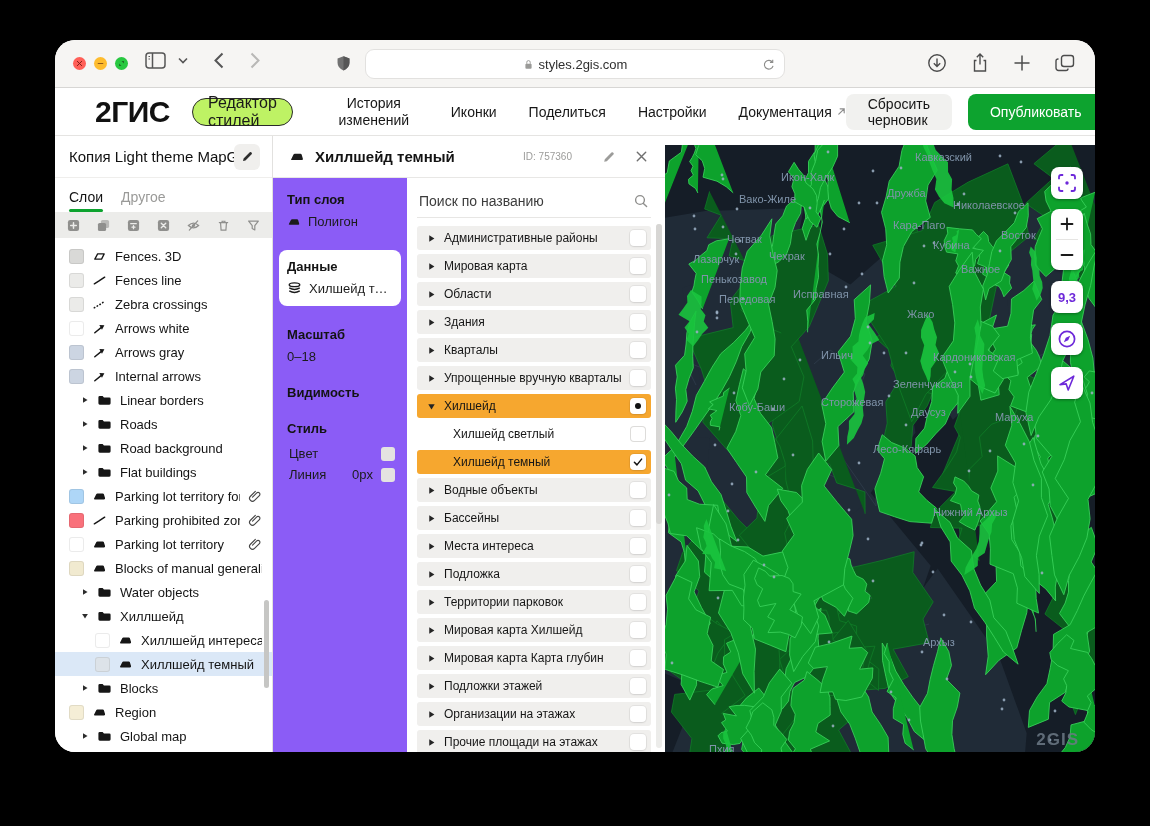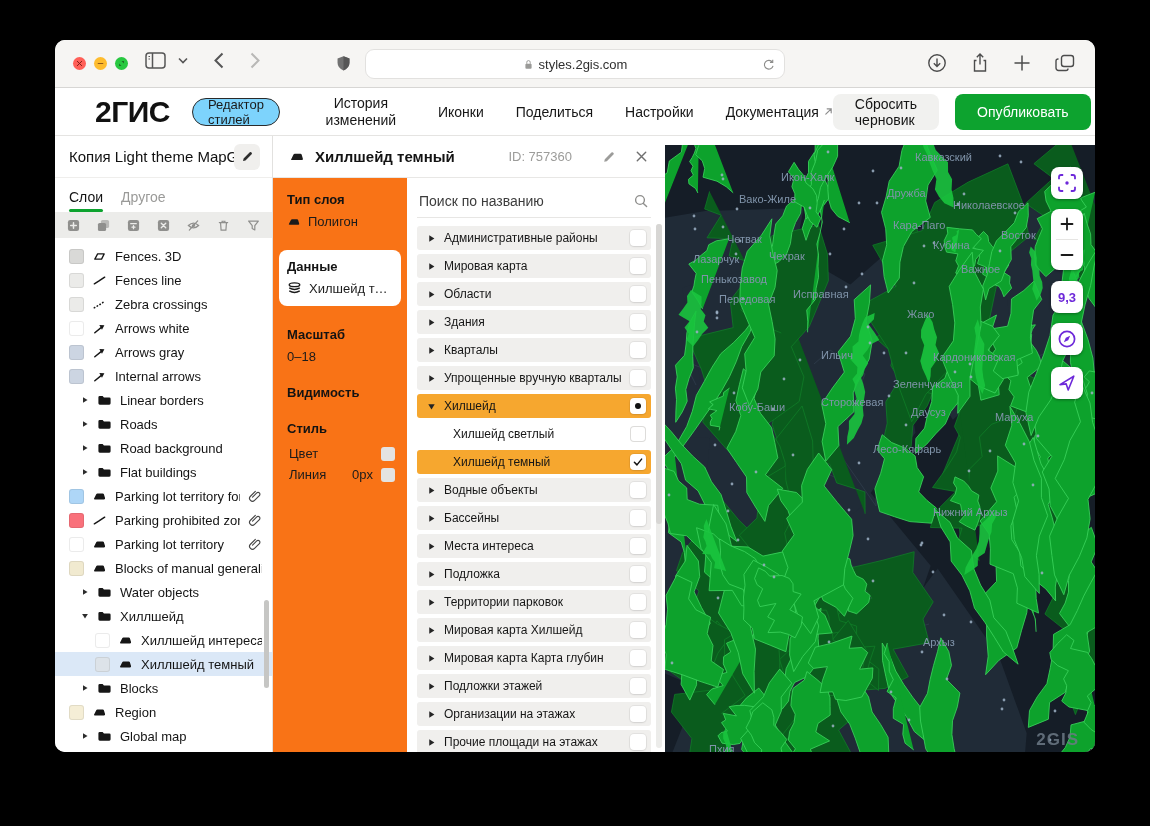--- a/index.html
+++ b/index.html
@@ -1,40 +1,40 @@
 <!DOCTYPE html>
 <html style="--accent: #0da32f; --orange: #f6a72f;"><head>
 <meta charset="utf-8">
 <style>
   * { margin:0; padding:0; box-sizing:border-box; }
   html,body { background:#000; }
   body { font-family:"Liberation Sans", sans-serif; -webkit-font-smoothing:antialiased; }
   .stage { position:relative; width:1150px; height:826px; background:#000; overflow:hidden; }
-  .window { position:absolute; left:55px; top:40px; width:1040px; height:712px; border-radius:10px; overflow:hidden; background:#fff; display:flex; flex-direction:column; }
+  .window { position:absolute; left:55px; top:40px; width:1040px; height:712px; border-radius:20px; overflow:hidden; background:#fff; display:flex; flex-direction:column; }
 
   
   .browser { position:relative; height:48px; background:#f6f5f3; border-bottom:1px solid #d7d6d4; flex:none; }
   .traffic { position:absolute; left:18px; top:17px; display:flex; gap:8px; }
   .tl { width:13px; height:13px; border-radius:50%; display:flex; align-items:center; justify-content:center; }
   .tl svg { width:7px; height:7px; }
   .bnav { position:absolute; left:90px; top:12px; display:flex; align-items:center; gap:12px; color:#565656; }
   .bnav .ibtn svg, .bicons .ibtn svg { display:block; }
   .ibtn { display:inline-flex; align-items:center; justify-content:center; cursor:default; }
   .fwd { color:#b9b8b6; }
   .backfwd { display:flex; gap:26px; margin-left:14px; }
   .shield { position:absolute; left:280px; top:14px; color:#6e6e6e; }
   .urlbar { position:absolute; left:50%; top:9px; transform:translateX(-50%); width:420px; height:30px; background:#fff; border:1px solid #e2e1df; border-radius:9px; display:flex; align-items:center; justify-content:center; font-size:13px; color:#2f2f2f; }
   .urlbar .lock { color:#9a9a98; margin-right:5px; display:inline-flex; }
   .urlbar .reload { position:absolute; right:9px; color:#8d8d8b; display:inline-flex; }
   .bicons { position:absolute; right:20px; top:13px; display:flex; gap:24px; color:#4c4c4c; }
 
   
   .apphead { height:48px; border-bottom:1px solid #e5e4e2; display:flex; align-items:center; padding:0 18px 0 40px; flex:none; background:#fff; }
   .logo { font-size:30px; font-weight:700; letter-spacing:-0.5px; color:#111; }
-  .modebtn { margin-left:22px; height:28px; border:1.5px solid #2a2a2a; border-radius:15px; padding:0 15px; display:flex; align-items:center; font-size:13px; color:#1a1a1a; background:#7dd3fc; }
+  .modebtn { margin-left:22px; height:28px; border:1.5px solid #2a2a2a; border-radius:15px; padding:0 15px; display:flex; align-items:center; font-size:16px; color:#1a1a1a; background:#bef264; }
   .nav { display:flex; align-items:center; gap:32px; margin-left:36px; }
   .navitem { font-size:14px; color:#161616; white-space:nowrap; display:flex; align-items:center; gap:5px; }
   .navitem.wrap { white-space:normal; width:90px; text-align:center; line-height:1.18; }
   .extarrow { color:#8d8d8d; display:inline-flex; }
   .spacer { flex:1; }
   .resetbtn { height:36px; background:#f1f1ef; border-radius:8px; padding:0 22px; display:flex; align-items:center; font-size:14px; color:#141414; margin-right:16px; }
   .publishbtn { height:36px; border-radius:8px; padding:0 22px; display:flex; align-items:center; font-size:14px; color:#fff; }
 
   .main { flex:1; display:flex; min-height:0; }
 
@@ -62,24 +62,24 @@
   .srow .tri svg { width:8px; height:8px; }
   .clip { width:14px; flex:none; color:#454545; display:flex; }
   .clip svg { width:14px; height:14px; }
   .sb-thumb { position:absolute; right:3px; top:464px; width:5px; height:88px; border-radius:3px; background:#c6c6c4; }
 
   
   .panel { width:392px; flex:none; display:flex; flex-direction:column; background:#fff; }
   .p-head { height:42px; flex:none; border-bottom:1px solid #e8e7e5; display:flex; align-items:center; padding:0 16px; gap:10px; }
   .p-head .picon { color:#1c1c1c; display:flex; }
   .p-head .ptitle { font-size:15px; font-weight:700; color:#131313; flex:1; }
-  .p-head .pid { font-size:13px; color:#9c9c9a; margin-right:12px; }
+  .p-head .pid { font-size:10px; color:#9c9c9a; margin-right:12px; }
   .p-head .ibtn { color:#9c9c9a; margin-left:8px; }
   .p-body { flex:1; display:flex; min-height:0; }
-  .propcol { width:134px; flex:none; background:#f97316; padding:14px 0 0 0; font-size:13px; }
+  .propcol { width:134px; flex:none; background:#8b5cf6; padding:14px 0 0 0; font-size:13px; }
   .pcsec { padding:0 12px 0 14px; margin-bottom:21px; }
   .pcLabel { font-weight:700; color:#131313; margin-bottom:7px; font-size:13px; }
   .pcVal { display:flex; align-items:center; gap:7px; color:#1b1b1b; }
   .pcVal .vicon { display:flex; color:#1b1b1b; flex:none; }
   .pcVal .vtxt { white-space:nowrap; overflow:hidden; text-overflow:ellipsis; }
   .pccard { background:#fff; border-radius:8px; margin:0 6px 21px 6px; padding:9px 8px 10px 8px; }
   .pccard .pcLabel { margin-bottom:7px; }
   .stylerow { display:flex; align-items:center; color:#1b1b1b; padding:3px 0 3px 2px; }
   .stylerow .sv { margin-left:auto; margin-right:8px; }
   .stylerow .ssw { width:14px; height:14px; border-radius:3px; background:#e4e3e1; margin-left:auto; flex:none; }

